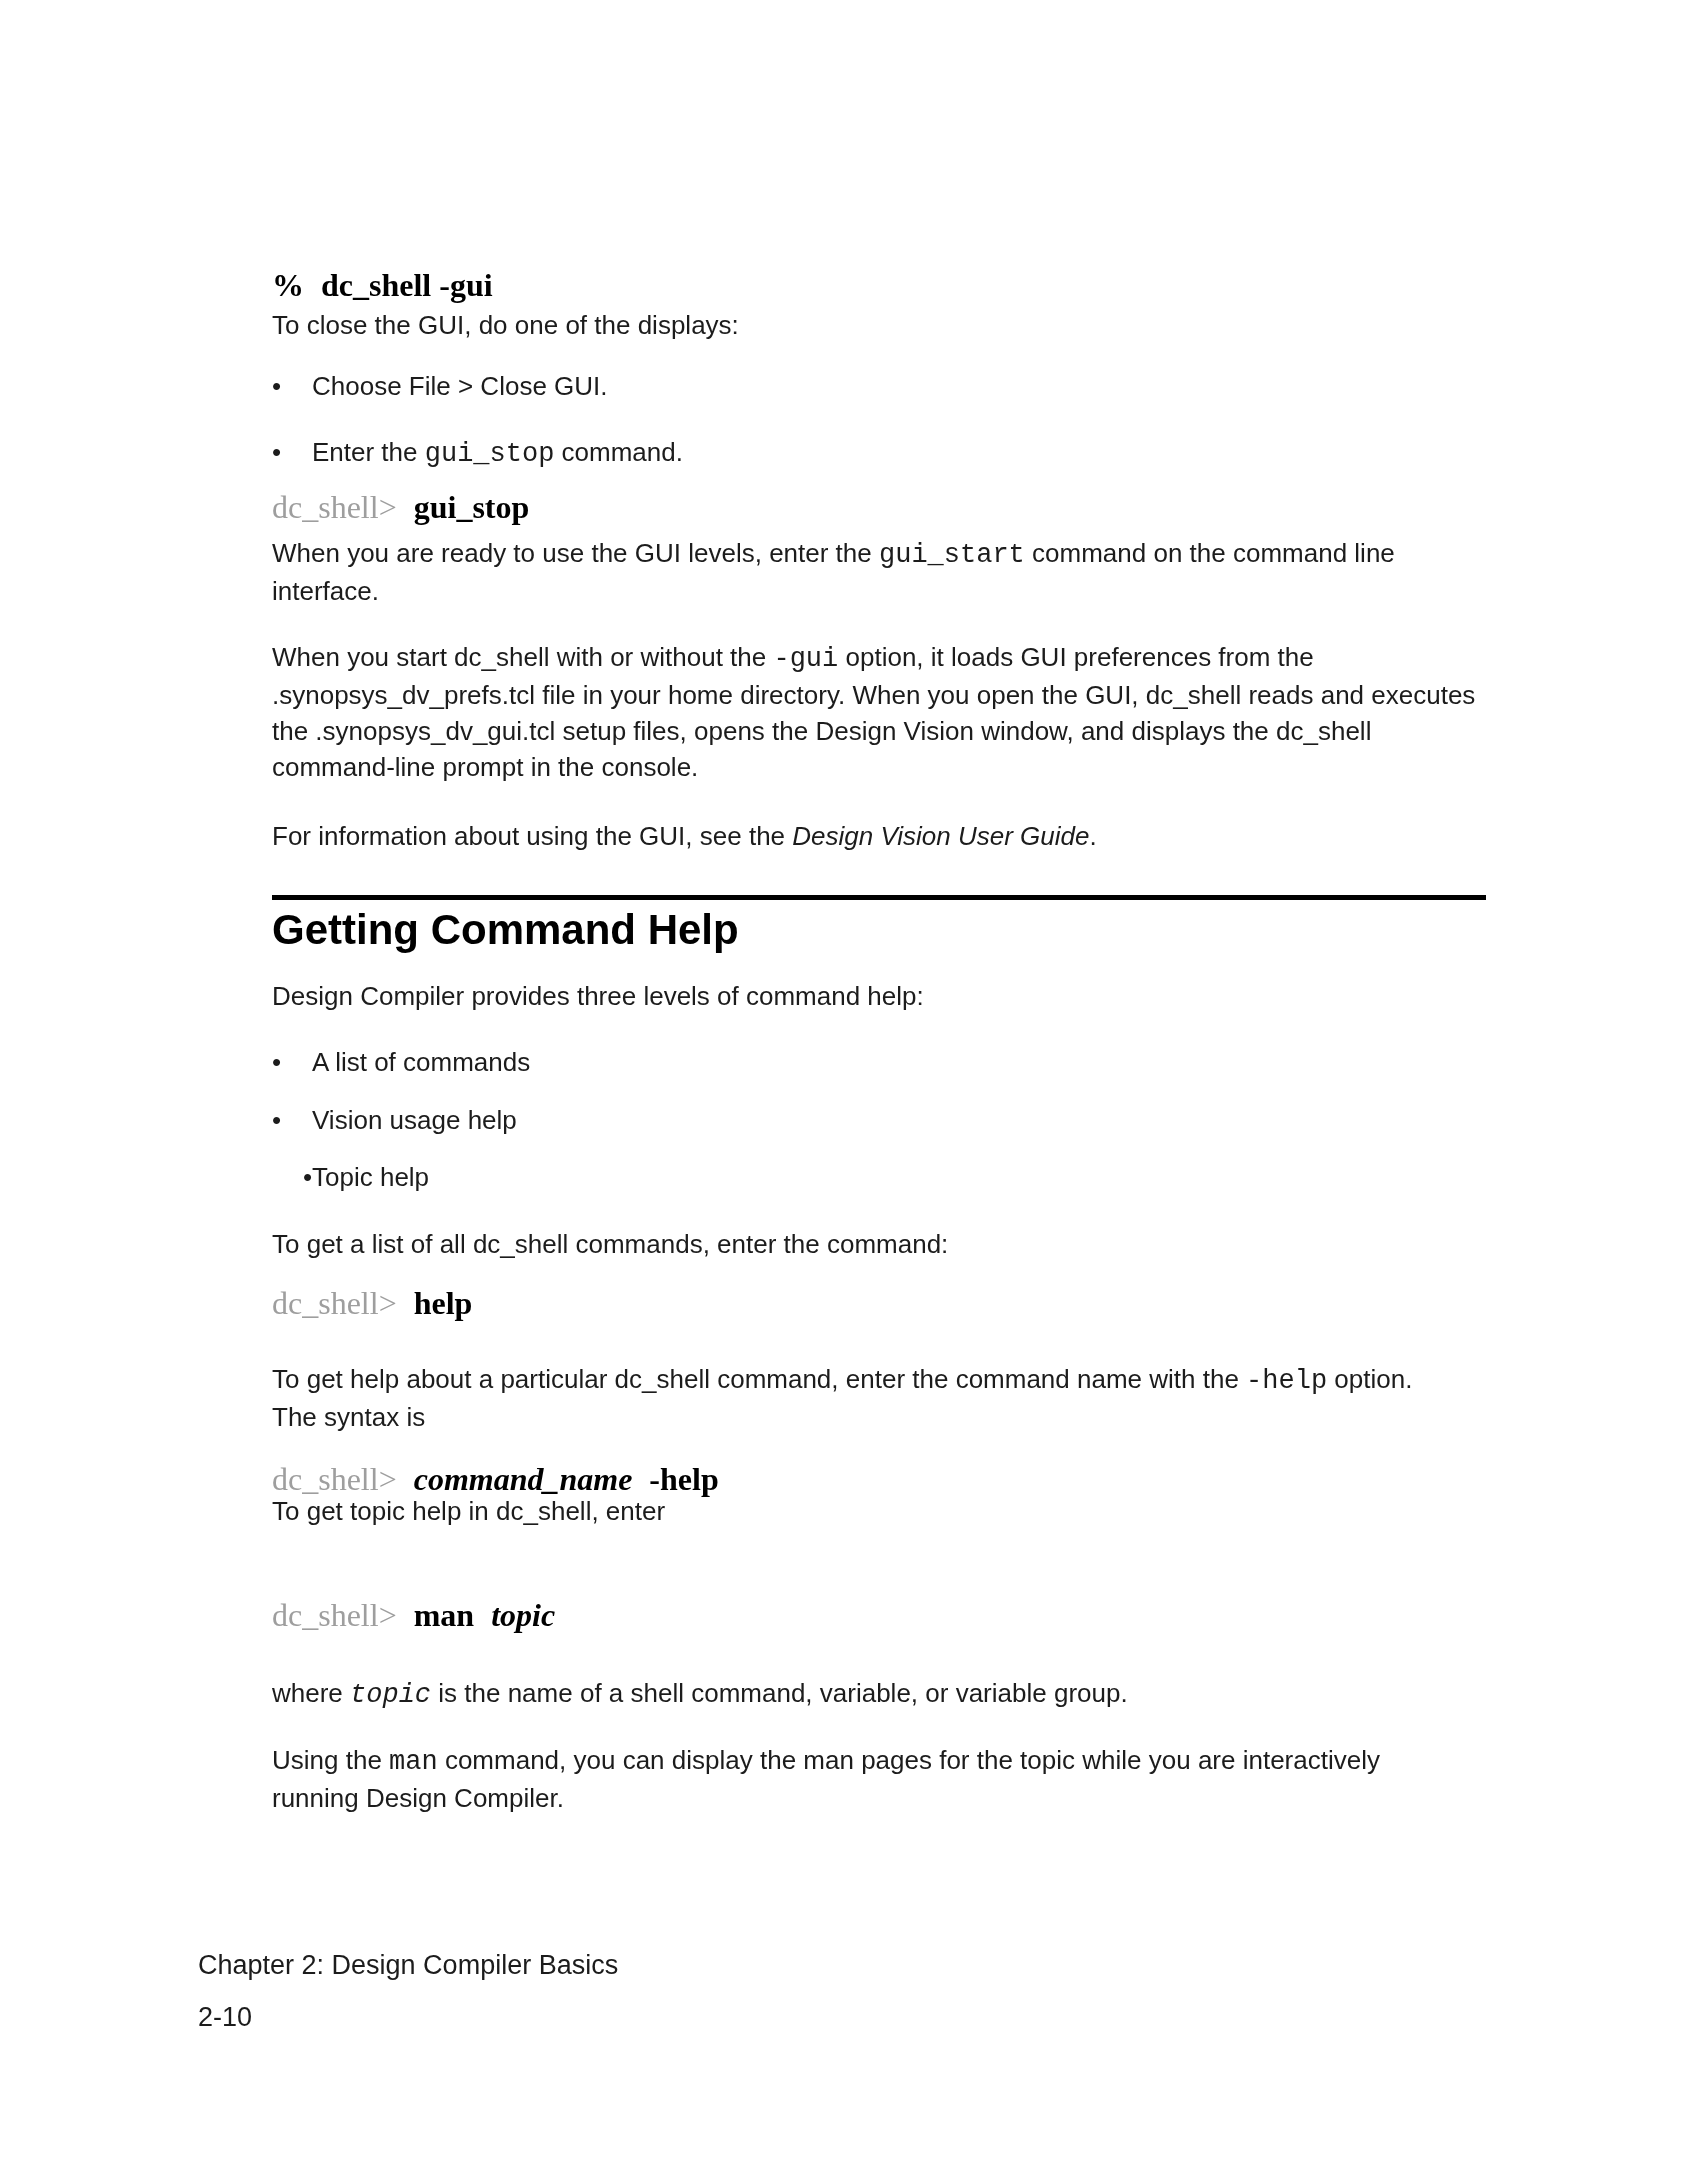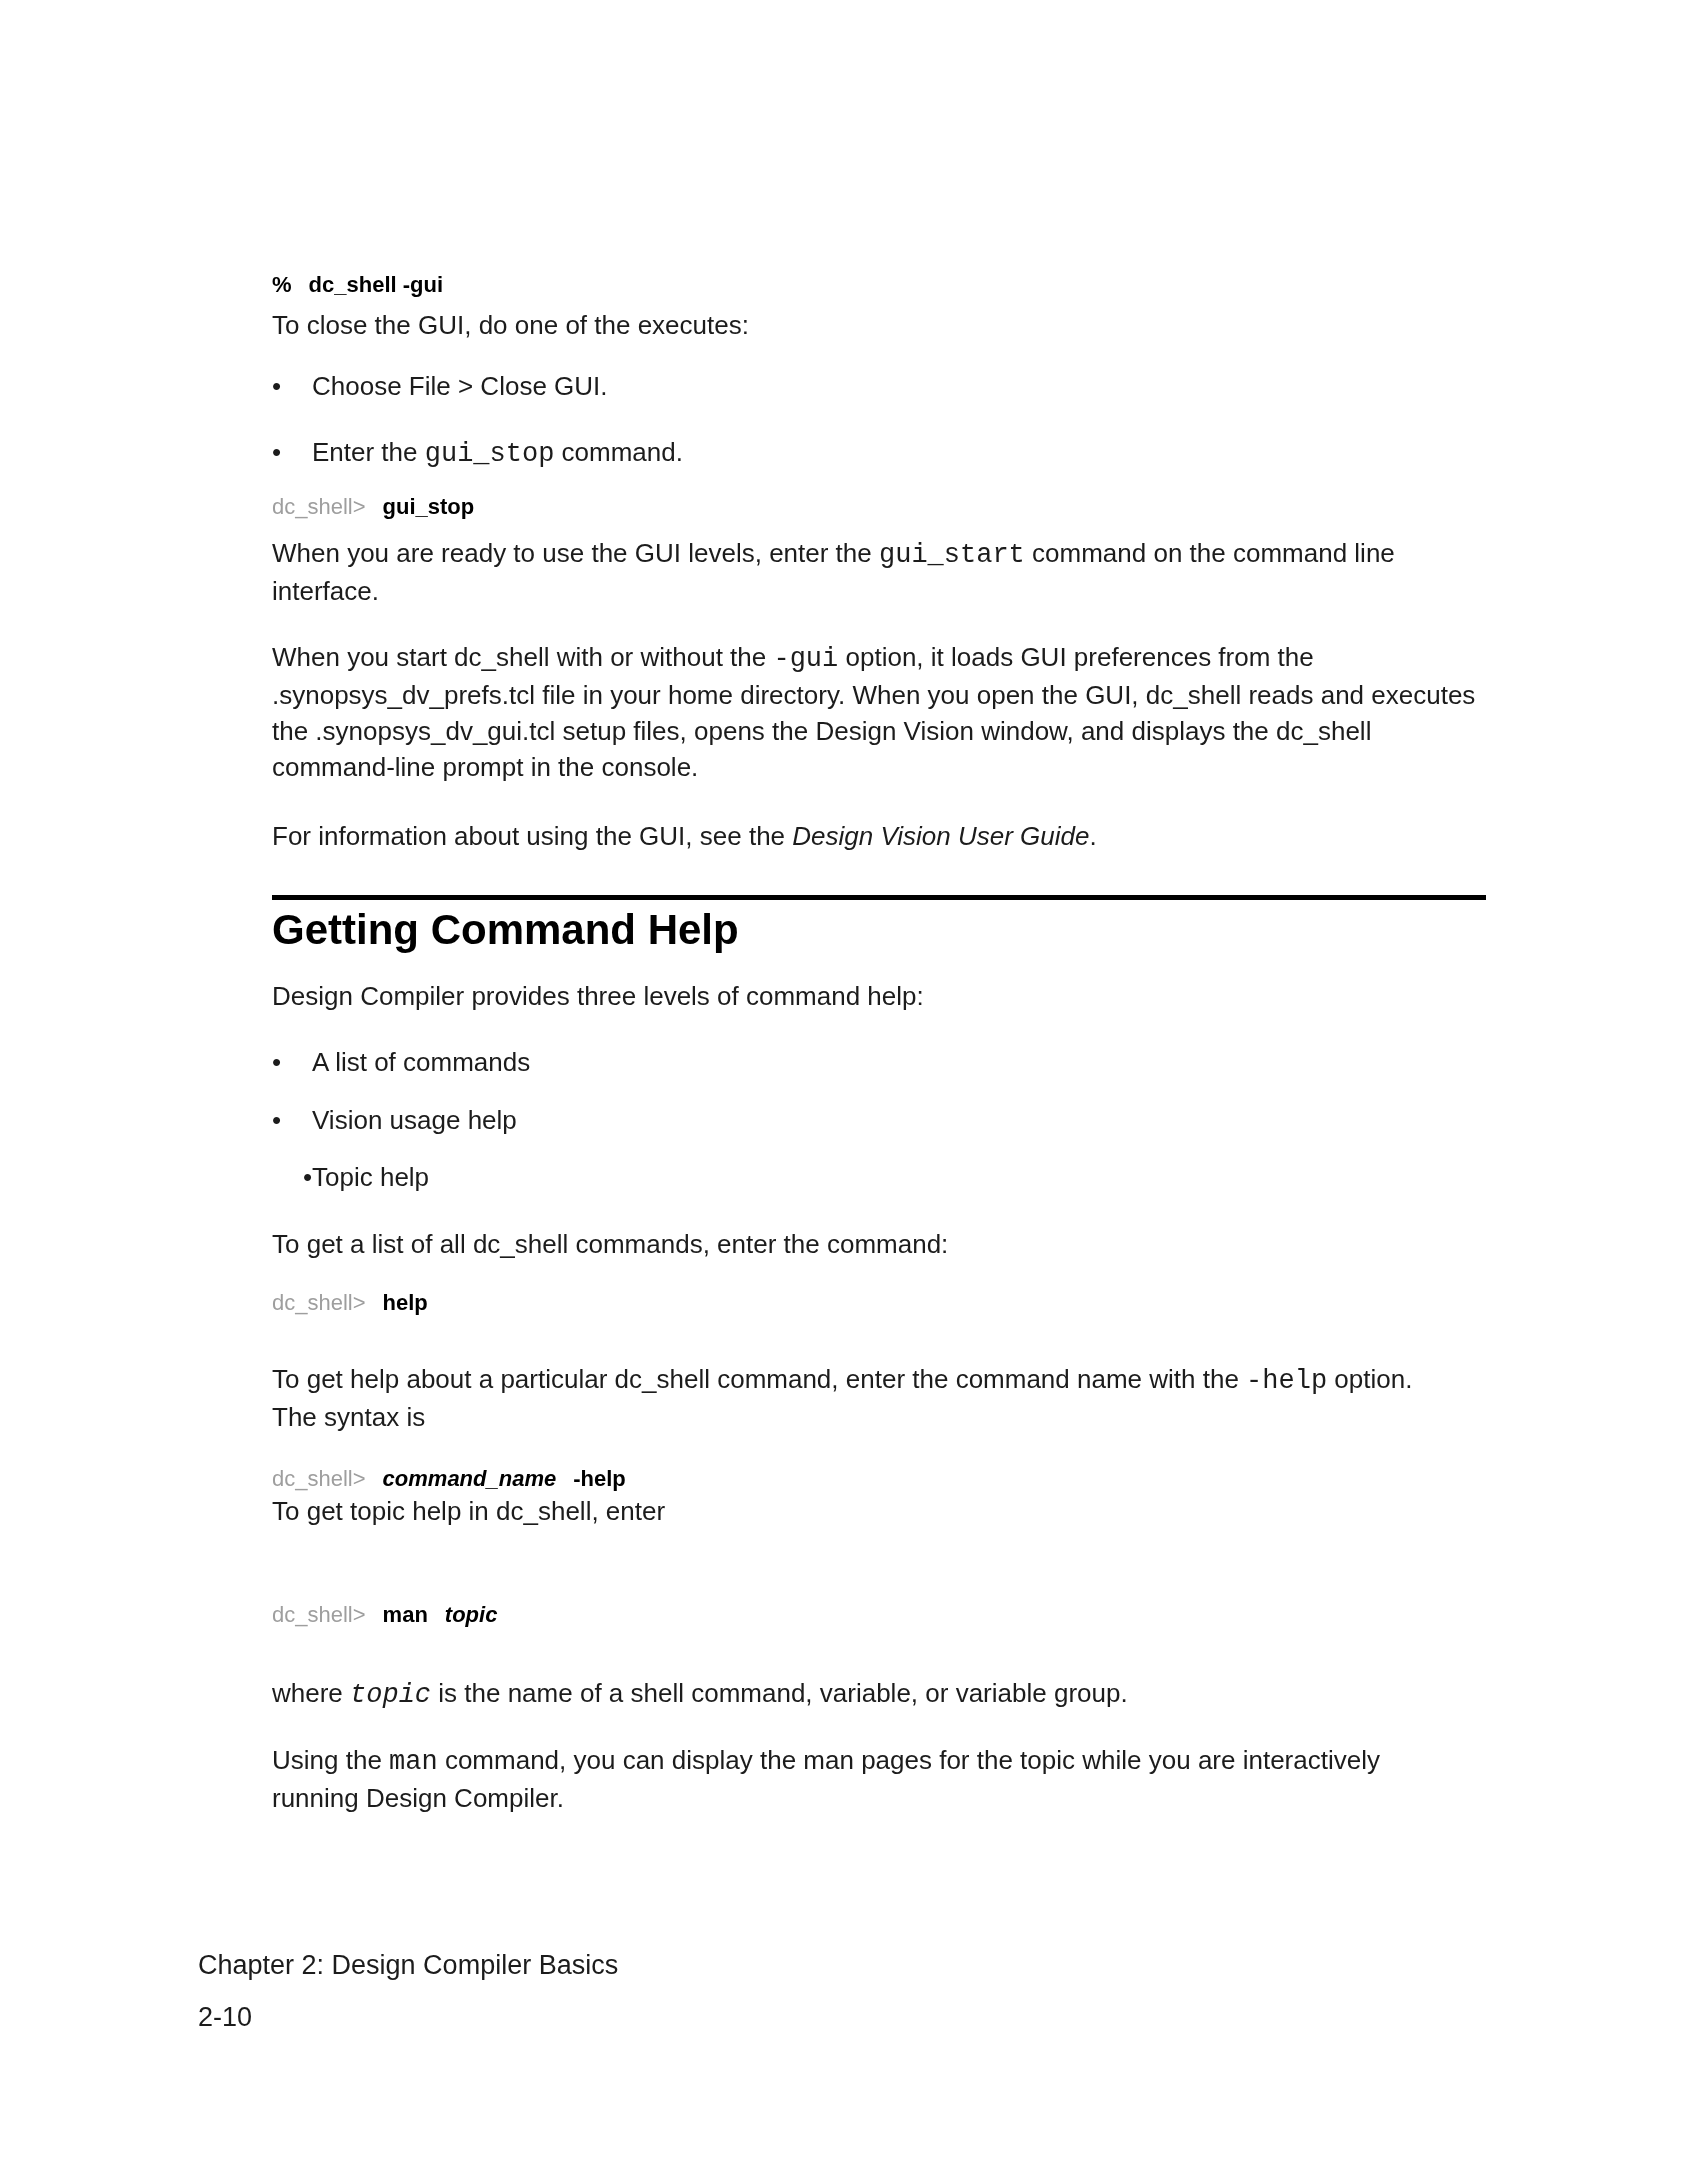--- a/index.html
+++ b/index.html
@@ -1,22 +1,22 @@
 <!DOCTYPE html>
 <html><head>
 <meta charset="utf-8">
 <style>
   html,body{margin:0;padding:0;background:#ffffff;}
   .page{
     position:relative;width:1683px;height:2178px;background:#ffffff;
     font-family:"Liberation Sans",sans-serif;color:#1c1c1c;overflow:hidden;
   }
   .block{position:absolute;left:272px;width:1220px;font-size:26px;line-height:36px;}
-  .code-line{position:absolute;left:272px;font-family:Liberation Sans, sans-serif;
-    font-size:22px;line-height:36px;white-space:nowrap;}
+  .code-line{position:absolute;left:272px;font-family:Liberation Serif, serif;
+    font-size:32px;line-height:36px;white-space:nowrap;}
   .prompt{color:#9e9e9e;font-weight:normal;}
   .cmd{font-weight:bold;color:#000;margin-left:17px;}
   .cmd.arg{font-style:italic;}
   .flag{font-weight:bold;color:#000;margin-left:17px;}
   .mono{font-family:"Liberation Mono",monospace;font-size:27px;}
   .mono.it{font-style:italic;}
   .it{font-style:italic;}
   .bullet{display:flex;align-items:flex-start;}
   .bullet .marker{width:40px;flex:none;}
   .bullet .marker::before{content:"\2022";}
@@ -27,21 +27,21 @@
 </head>
 <body>
 
 <div class="page">
 
   <div class="code-line" style="top:267px;">
     <span class="cmd" style="margin-left:0;">%</span><span class="cmd">dc_shell -gui</span>
   </div>
 
   <div class="block" style="top:307px;">
-    <span>To close the GUI, do one of the executes:</span>
+    <span>To close the GUI, do one of the displays:</span>
   </div>
 
   <div class="block bullet" style="top:368px;">
     <span class="marker"></span>
     <span>Choose File &gt; Close GUI.</span>
   </div>
   <div class="block bullet" style="top:434px;">
     <span class="marker"></span>
     <span><span>Enter the </span><span class="mono">gui_stop</span><span> command.</span></span>
   </div>

